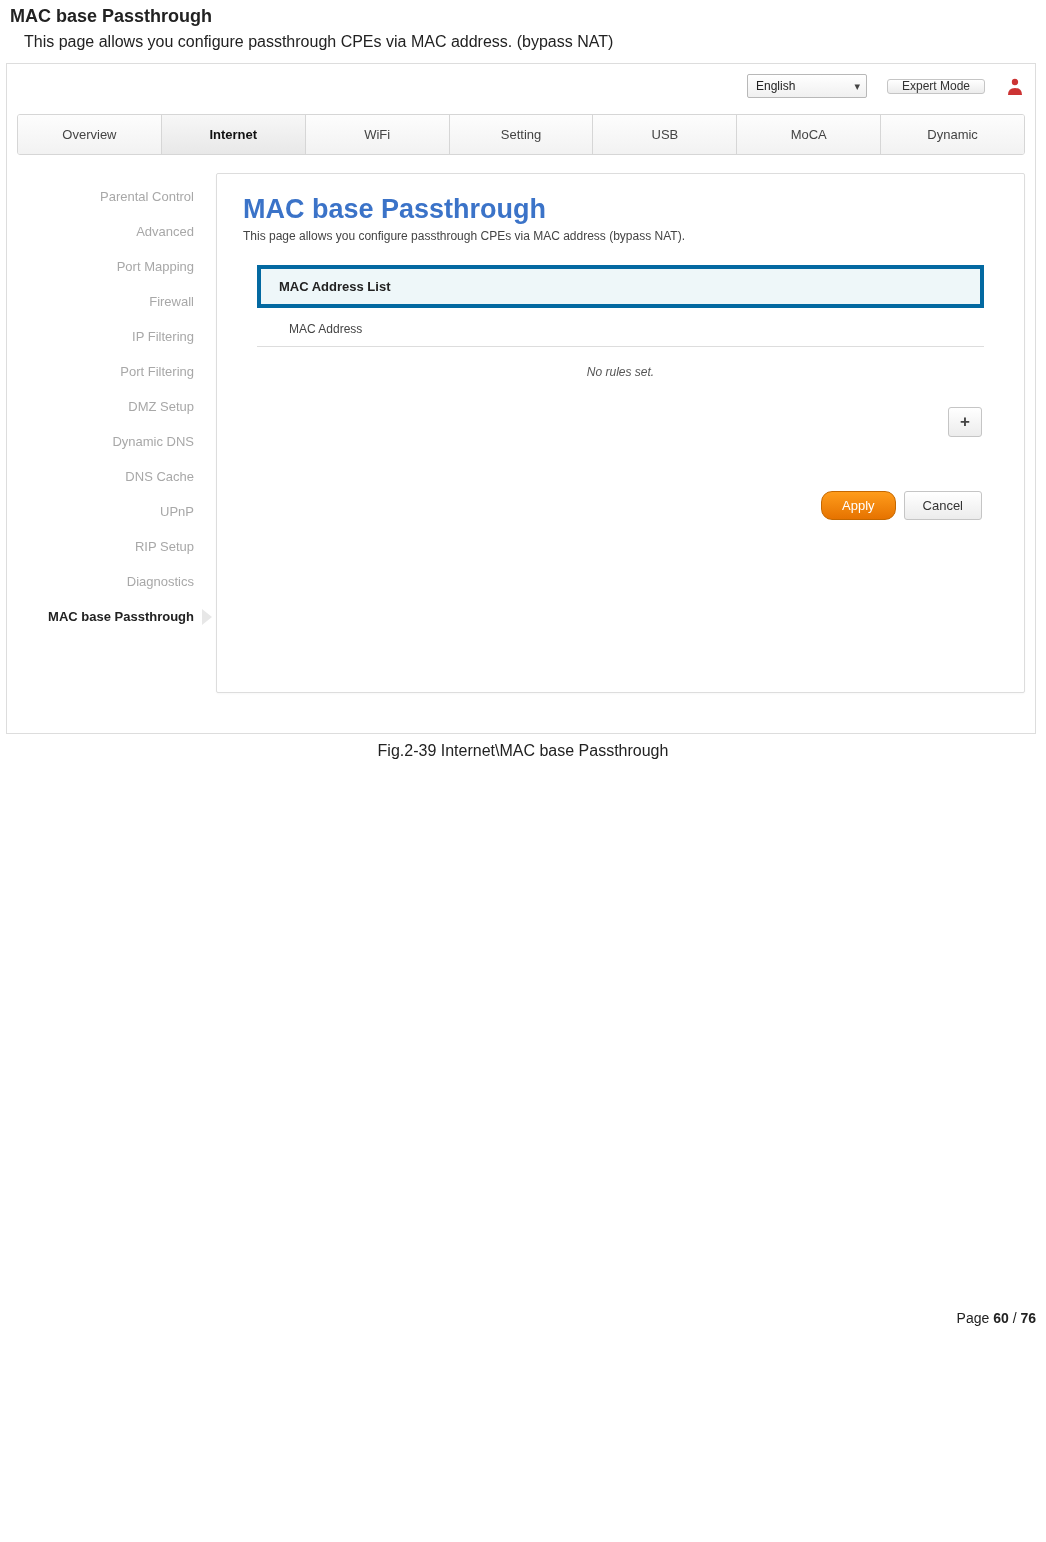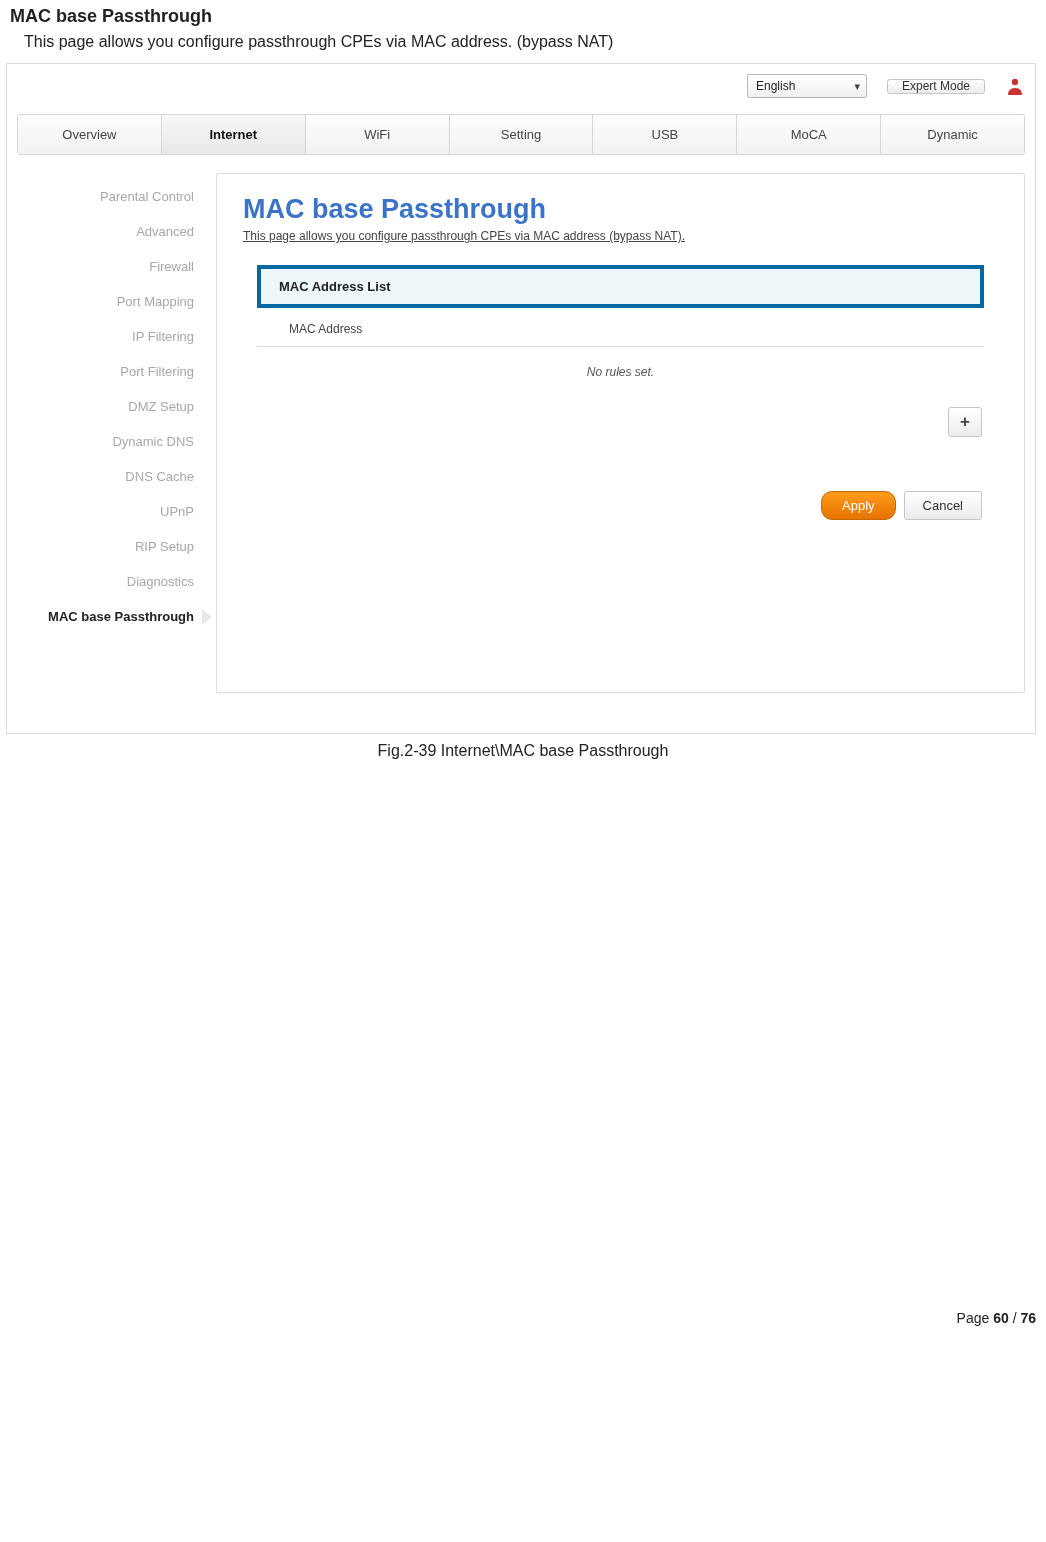--- a/index.html
+++ b/index.html
@@ -18,21 +18,21 @@
     .main-tab { flex: 1; text-align: center; padding: 12px 0; font-size: 13px; border-right: 1px solid #d6d6d6; background: linear-gradient(#fdfdfd,#f2f2f2); color: #444; cursor: pointer; }
     .main-tab:last-child { border-right: none; }
     .main-tab.active { background: linear-gradient(#f7f7f7,#e8e8e8); font-weight: bold; color: #111; }
     .content-row { display: flex; padding: 0 10px; gap: 14px; justify-content: center; }
     .sidebar { width: 185px; text-align: right; padding-top: 6px; }
     .side-item { font-size: 13px; color: #a8a8a8; padding: 10px 8px 10px 4px; cursor: pointer; white-space: nowrap; }
     .side-item.active { color: #222; font-weight: bold; background: #fff; position: relative; }
     .side-item.active::after { content: ""; position: absolute; right: -10px; top: 50%; transform: translateY(-50%); width: 0; height: 0; border-top: 8px solid transparent; border-bottom: 8px solid transparent; border-left: 10px solid #e7e7e7; }
     .panel { flex: 1; border: 1px solid #ddd; border-radius: 2px; padding: 20px 26px 40px; min-height: 520px; background: #fff; box-shadow: 0 1px 2px rgba(0,0,0,0.03); }
     .panel-title { color: #3b73c8; font-size: 27px; font-weight: 600; margin-bottom: 4px; }
-    .panel-desc { font-size: 12px; color: #444; margin-bottom: 22px; text-decoration: underline; }
+    .panel-desc { font-size: 12px; color: #444; margin-bottom: 22px; }
     .section-header { background: #eef7f9; border: 4px solid #0369a1; padding: 10px 18px; font-weight: bold; font-size: 13px; margin: 0 14px; }
     .col-head { font-size: 12px; color: #444; padding: 14px 0 10px 32px; border-bottom: 1px solid #ddd; margin: 0 14px; }
     .empty-msg { text-align: center; font-size: 12px; font-style: italic; color: #555; padding: 18px 0 28px; margin: 0 14px; }
     .plus-btn { width: 34px; height: 30px; border: 1px solid #c5c5c5; border-radius: 3px; background: linear-gradient(#fff,#ececec); display: flex; align-items: center; justify-content: center; font-size: 17px; font-weight: bold; color: #444; margin: 0 16px 0 auto; cursor: pointer; }
     .btn-row { display: flex; justify-content: flex-end; gap: 8px; margin-top: 54px; padding-right: 16px; }
     .btn-apply { border: 1px solid #c56800; background: linear-gradient(#ff9c1b,#e67300); color: #fff; padding: 6px 20px; border-radius: 11px; font-size: 13px; cursor: pointer; }
     .btn-cancel { border: 1px solid #c5c5c5; background: linear-gradient(#fff,#ececec); color: #333; padding: 6px 18px; border-radius: 3px; font-size: 13px; cursor: pointer; }
     .fig-caption { text-align: center; font-size: 16px; margin: 8px 0 0; }
     .page-footer { text-align: right; font-size: 14px; padding: 550px 10px 10px 0; }
     .page-footer .bold { font-weight: bold; }
@@ -64,22 +64,22 @@
     <div class="main-tab">Setting</div>
     <div class="main-tab">USB</div>
     <div class="main-tab">MoCA</div>
     <div class="main-tab">Dynamic</div>
   </div>
 
   <div class="content-row">
     <div class="sidebar">
       <div class="side-item">Parental Control</div>
       <div class="side-item">Advanced</div>
+      <div class="side-item">Port Mapping</div>
       <div class="side-item">Firewall</div>
-      <div class="side-item">Port Mapping</div>
       <div class="side-item">IP Filtering</div>
       <div class="side-item">Port Filtering</div>
       <div class="side-item">DMZ Setup</div>
       <div class="side-item">Dynamic DNS</div>
       <div class="side-item">DNS Cache</div>
       <div class="side-item">UPnP</div>
       <div class="side-item">RIP Setup</div>
       <div class="side-item">Diagnostics</div>
       <div class="side-item active">MAC base Passthrough</div>
     </div>

